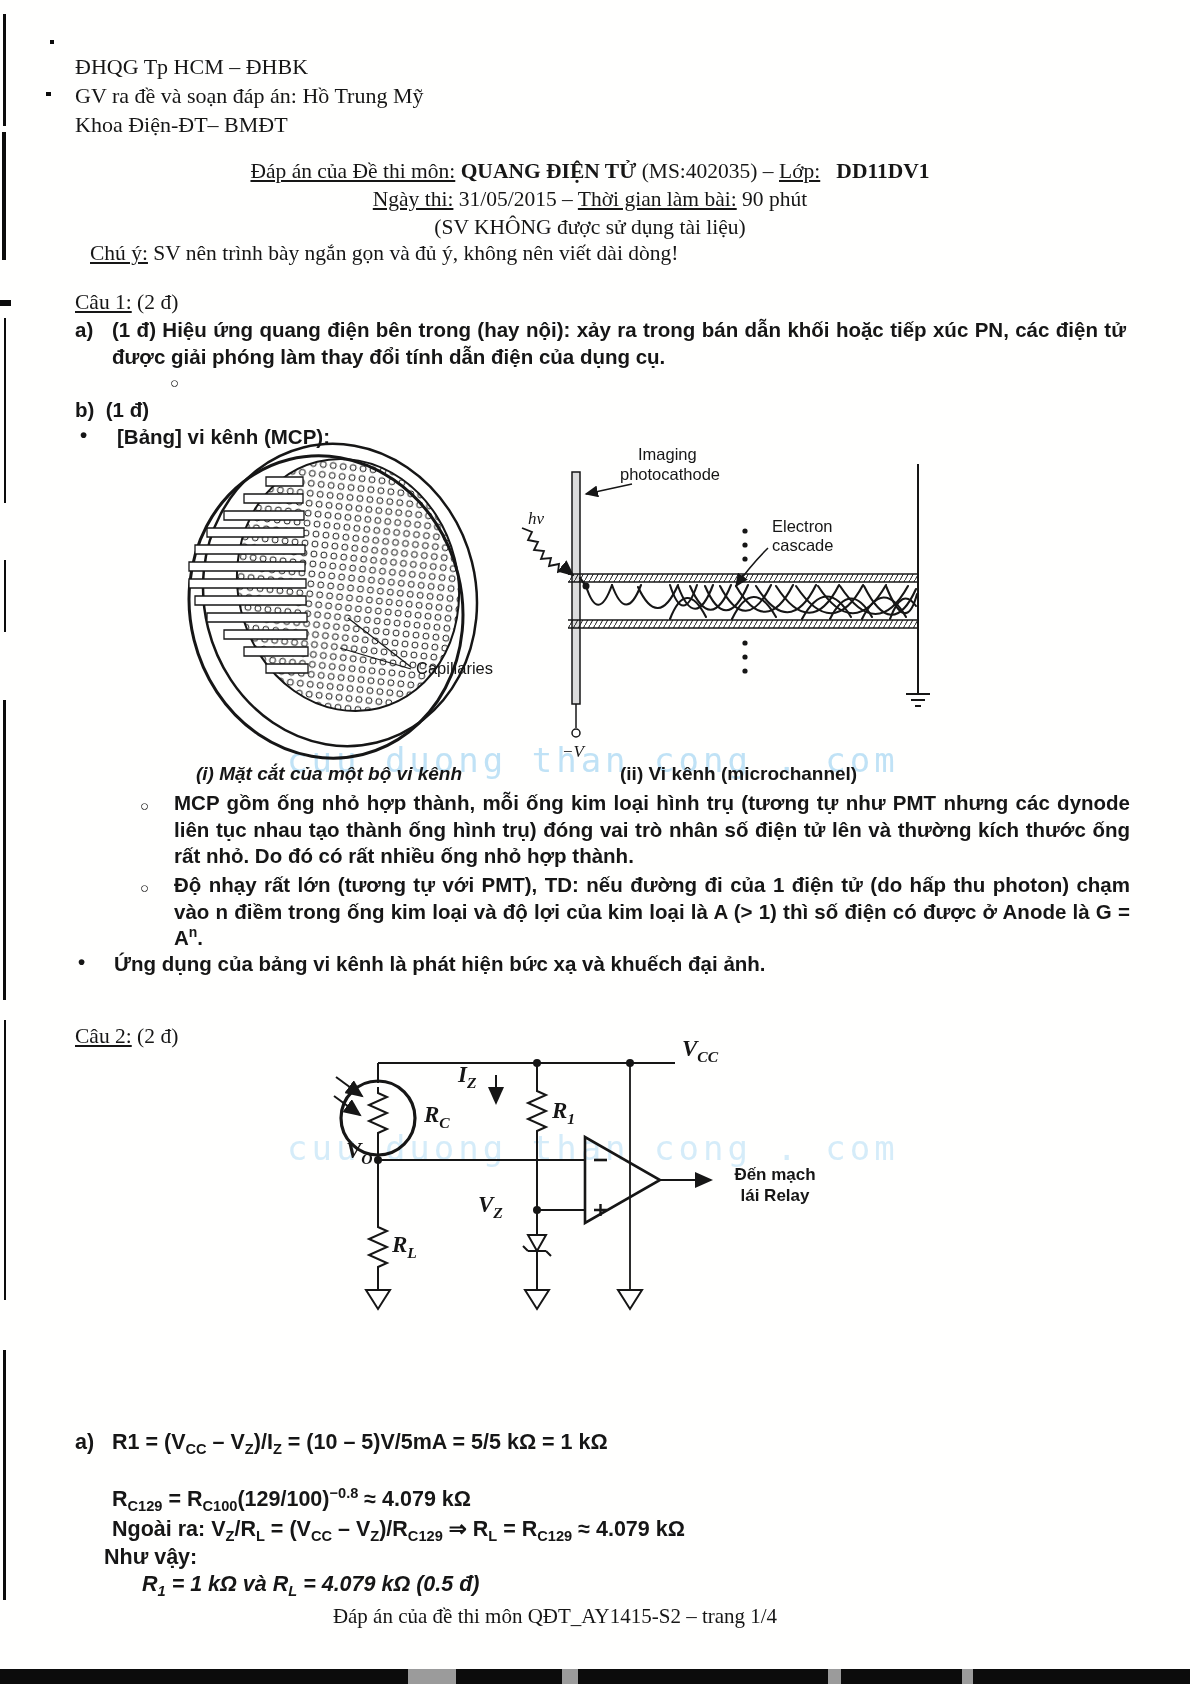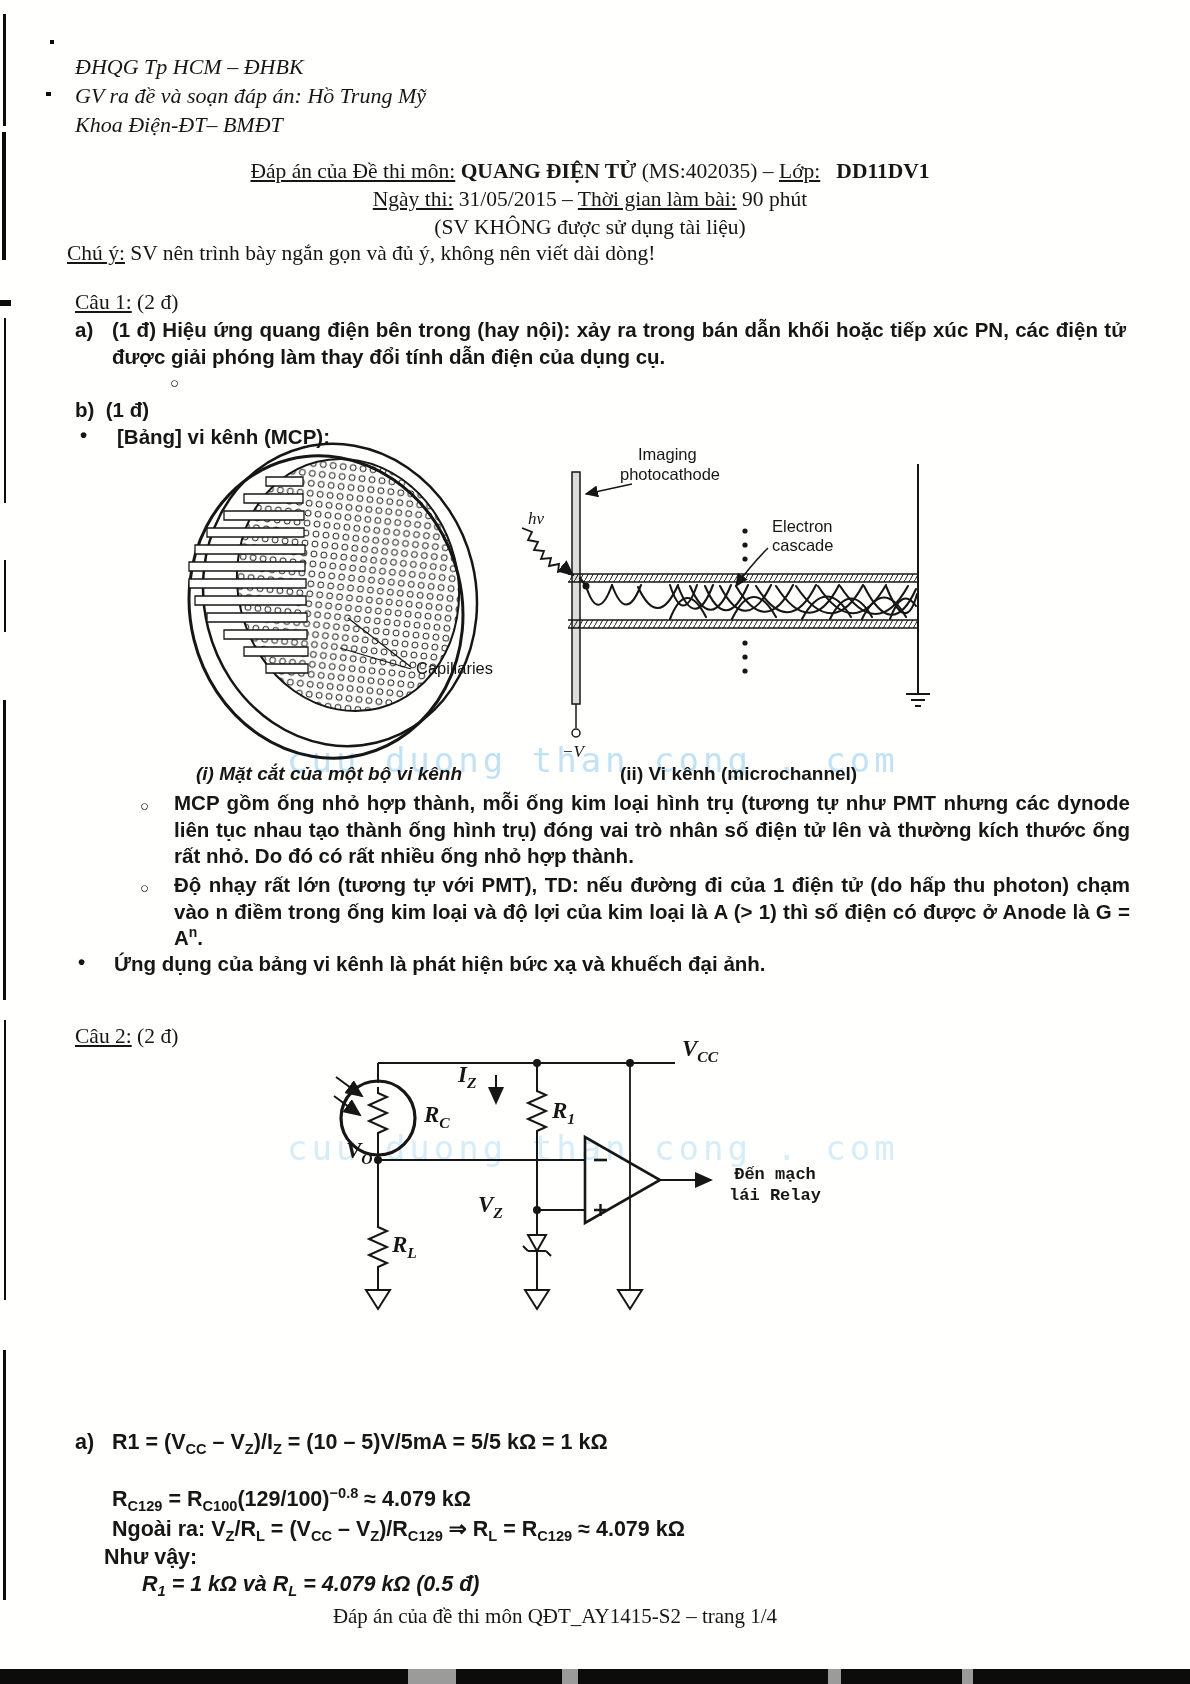--- a/index.html
+++ b/index.html
@@ -1,19 +1,19 @@
 <!DOCTYPE html>
 <html><head>
 <meta charset="utf-8">
 <style>
   html,body{margin:0;padding:0;background:#ffffff;}
   .page{position:relative;width:1190px;height:1684px;background:#fefefdf5;background:#fffffe;
         overflow:hidden;color:#161616;font-family:"Liberation Serif",serif;}
   .abs{position:absolute;}
-  .sans{font-family:Liberation Mono, monospace;}
+  .sans{font-family:Liberation Sans, sans-serif;}
   .b{font-weight:bold;}
   .u{text-decoration:underline;}
   .just{text-align:justify;}
   sub{font-size:68%;line-height:0;}
   sup{font-size:68%;line-height:0;}
   .hdr{font-size:22px;line-height:29px;}
   .title{font-size:21.5px;line-height:28px;text-align:center;}
   .body-b{font-size:20.5px;line-height:26.5px;font-family:"Liberation Sans",sans-serif;font-weight:bold;}
   .formula{font-size:21.5px;font-family:"Liberation Sans",sans-serif;font-weight:bold;white-space:nowrap;}
   .wm{font-family:"DejaVu Sans Mono",monospace;font-size:34px;letter-spacing:4px;white-space:nowrap;}
@@ -38,21 +38,21 @@
   <div class="abs scanline" style="left:4px;top:560px;width:2px;height:72px;"></div>
   <div class="abs scanline" style="left:3px;top:700px;width:3px;height:300px;"></div>
   <div class="abs scanline" style="left:4px;top:1020px;width:2px;height:280px;"></div>
   <div class="abs scanline" style="left:3px;top:1350px;width:3px;height:250px;"></div>
   <div class="abs scanline" style="left:50px;top:40px;width:4px;height:4px;"></div>
   <div class="abs scanline" style="left:46px;top:92px;width:5px;height:4px;"></div>
 
   <div class="abs wm wm1" style="left:287px;top:740px;">cuu duong than cong . com</div>
   <div class="abs wm wm2" style="left:287px;top:1128px;">cuu duong than cong . com</div>
 
-  <div class="abs hdr" style="left:75px;top:52px;font-style:italic;">
+  <div class="abs hdr" style="left:75px;top:52px;">
     <div>ĐHQG Tp HCM – ĐHBK</div>
     <div>GV ra đề và soạn đáp án: Hồ Trung Mỹ</div>
     <div>Khoa Điện-ĐT– BMĐT</div>
   </div>
 
   <div class="abs title" style="left:60px;top:157px;width:1060px;">
     <div>
       <span class="u">Đáp án của Đề thi môn:</span>
       <span> </span>
       <span class="b">QUANG ĐIỆN TỬ</span>
@@ -68,21 +68,21 @@
       <span> </span>
       <span>31/05/2015 –</span>
       <span> </span>
       <span class="u">Thời gian làm bài:</span>
       <span> </span>
       <span>90 phút</span>
     </div>
     <div>(SV KHÔNG được sử dụng tài liệu)</div>
   </div>
 
-  <div class="abs" style="left:67px;top:241px;font-size:21.5px;">
+  <div class="abs" style="left:90px;top:241px;font-size:21.5px;">
     <span class="u">Chú ý:</span>
     <span> </span>
     <span>SV nên trình bày ngắn gọn và đủ ý, không nên viết dài dòng!</span>
   </div>
 
   <div class="abs" style="left:75px;top:290px;font-size:21.5px;">
     <span class="u">Câu 1:</span>
     <span> </span>
     <span>(2 đ)</span>
   </div>

